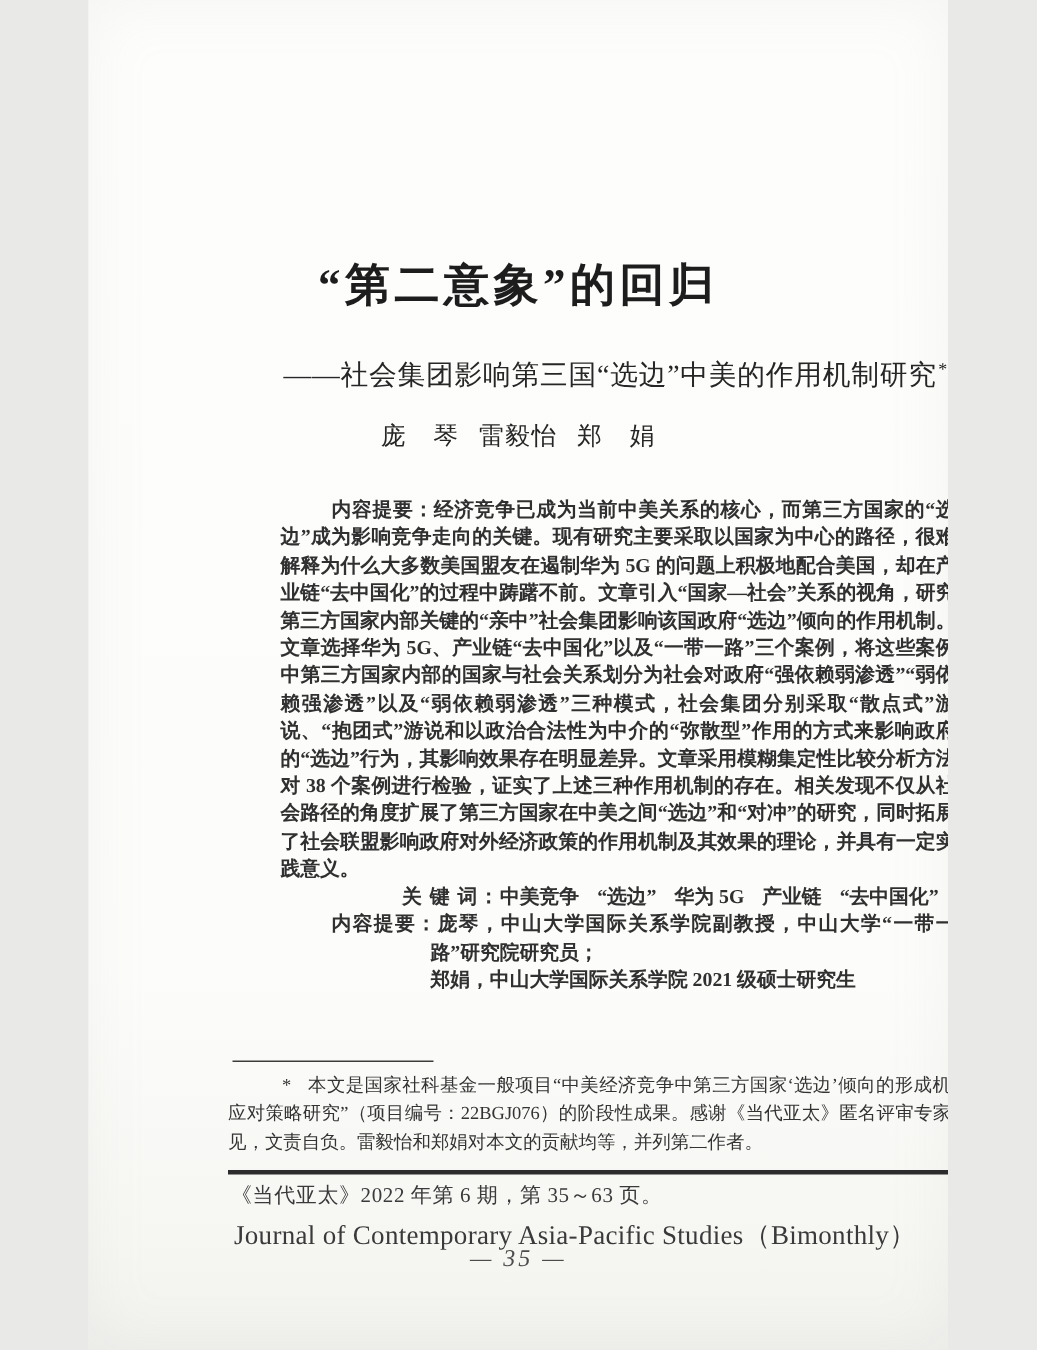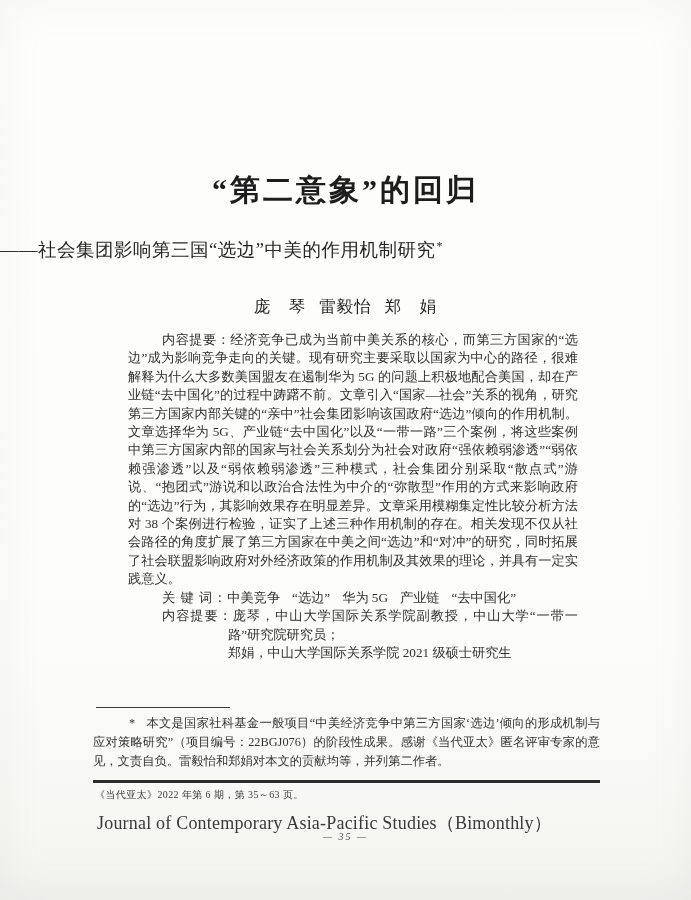--- a/index.html
+++ b/index.html
@@ -3,59 +3,59 @@
 <meta charset="utf-8">
 <style>
   html,body{margin:0;padding:0;}
   body{
     background:#e9e9e7;
     font-family:"Liberation Serif","DejaVu Serif",serif;
     -webkit-font-smoothing:antialiased;
   }
   .page{
     position:relative;
-    width:691px;height:900px;
+    width:573px;height:900px;
     margin:0 auto;
     background:linear-gradient(180deg,#fdfdfc 0%,#fcfcfa 72%,#f6f6f3 92%,#f1f1ee 100%);
     box-shadow:inset 0 0 40px rgba(180,180,170,0.12);
     color:#2e2e2e;
     overflow:hidden;
   }
   
   .title{
     position:absolute;top:170px;left:0;width:100%;
     text-align:center;
     font-size:30px;font-weight:bold;color:#1d1d1d;
     letter-spacing:3px;
   }
   .subtitle{
     position:absolute;top:237px;left:0;width:100%;
-    text-align:left;
+    text-align:right;
     font-size:18.5px;color:#262626;
     letter-spacing:0.5px;
     white-space:nowrap;
   }
   .subtitle .note-marker{
     font-size:12px;vertical-align:6px;margin-left:1px;color:#262626;
   }
   .authors{
-    position:absolute;top:296px;left:0;width:100%;
+    position:absolute;top:280px;left:0;width:100%;
     display:flex;justify-content:center;gap:13px;
     font-size:16.5px;color:#262626;letter-spacing:1px;
   }
   
   .content{
     position:absolute;top:331px;left:128px;width:450px;
     font-size:13.2px;line-height:18.4px;
     text-align:justify;color:#303030;
   }
-  .content p{margin:0;}
+  .content p{margin:0;font-weight:bold;}
   .abstract{text-indent:34px;}
   .kw{text-indent:34px;margin-top:0;}
-  .kw-label{letter-spacing:1px;}
+  .kw-label{letter-spacing:1px;margin-left:47px;}
   .kw-item{white-space:nowrap;margin-right:12px;margin-top:32px;}
   .kw-item:last-child{margin-right:0;}
   .kw-wrap{text-indent:0;}
   .bio-p{padding-left:100px;}
   .bio-first{text-indent:-66px;}
   
   .footnote-sep{
     position:absolute;top:707px;left:96px;width:134px;height:0;
     border-top:1.4px solid #3c3c3c;
   }
@@ -64,29 +64,29 @@
     font-size:12.3px;line-height:19px;text-align:justify;color:#333;
     text-indent:36px;margin:0;
   }
   .footnote .fn-marker{margin-right:11px;}
   .thick-rule{
     position:absolute;top:780px;left:93px;width:507px;height:2.6px;
     background:#2c2c2c;
   }
   .journal-cn{
     position:absolute;top:788px;left:95px;
-    font-size:10px;color:#3a3a3a;letter-spacing:0.4px;
+    font-size:14px;color:#3a3a3a;letter-spacing:0.4px;
   }
   .journal-en{
     position:absolute;top:811px;left:97px;
     font-size:18px;color:#3a3a3a;letter-spacing:0.2px;
   }
   .pageno{
     position:absolute;top:831px;left:0;width:100%;
-    text-align:center;font-size:10px;color:#4c4c4c;letter-spacing:2px;font-style:italic;
+    text-align:center;font-size:16px;color:#4c4c4c;letter-spacing:2px;font-style:italic;
   }
 </style>
 </head>
 <body>
 
 <div class="page">
 
   <div class="title">“第二意象”的回归</div>
 
   <div class="subtitle"><span>——社会集团影响第三国“选边”中美的作用机制研究</span><span class="note-marker">*</span></div>

